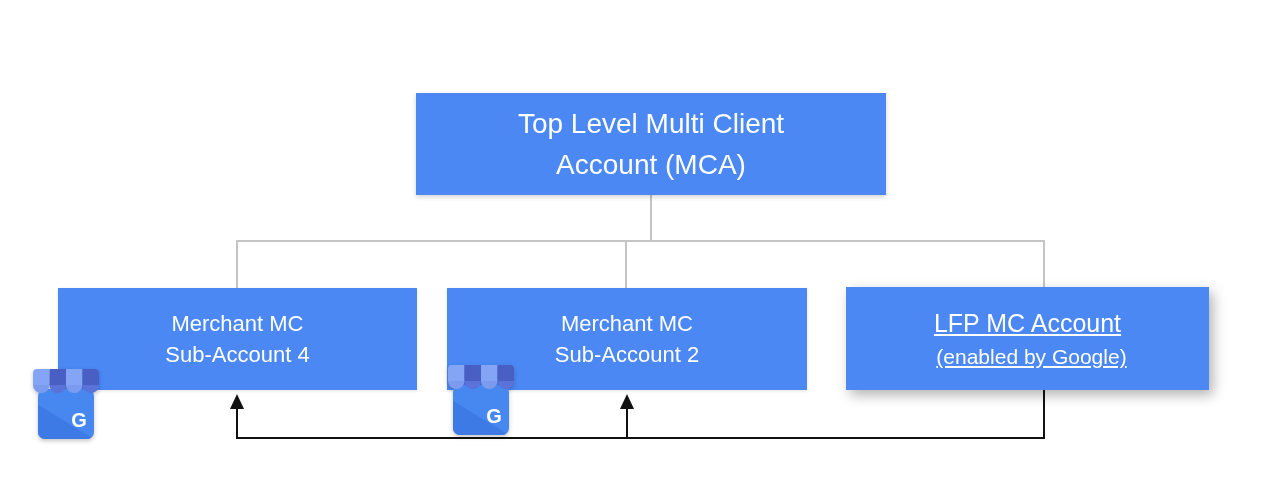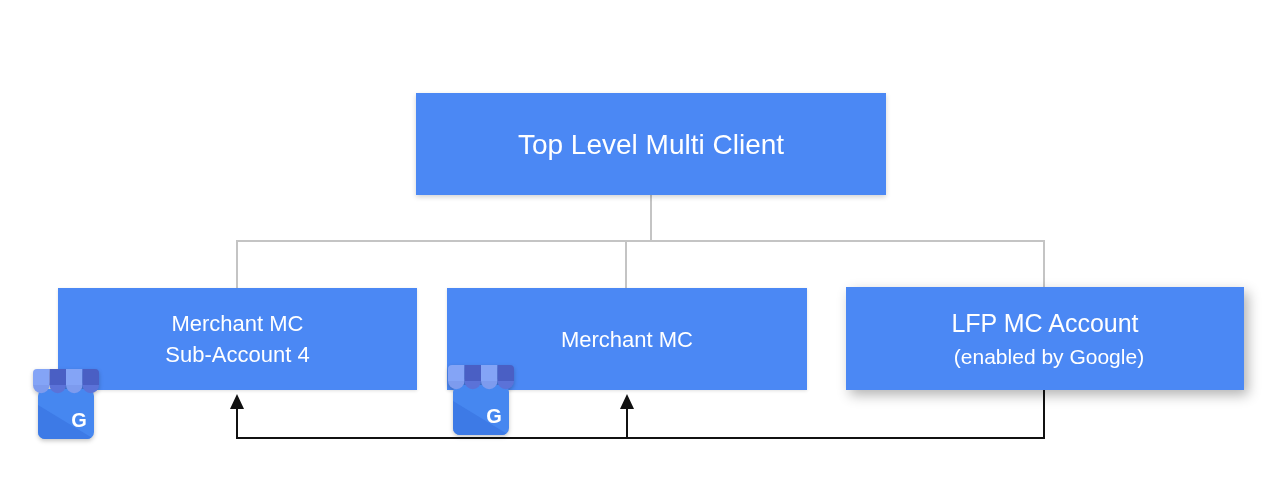--- a/index.html
+++ b/index.html
@@ -5,21 +5,21 @@
   * { margin:0; padding:0; box-sizing:border-box; }
   html,body { background:#fff; font-family:"Liberation Sans", sans-serif; }
   .canvas { position:relative; width:1286px; height:501px; background:var(--canvas-bg,#ffffff); overflow:hidden; }
 
   
   .node { position:absolute; display:flex; flex-direction:column; align-items:center; justify-content:center;
           background:var(--node-fill,#4b88f4); color:var(--node-text,#ffffff); text-align:center; }
   .node-mca  { left:416px; top:93px;  width:470px; height:102px; font-size:28px; line-height:41px; box-shadow:0 2px 5px rgba(0,0,0,.18); }
   .node-sub1 { left:58px;  top:288px; width:359px; height:102px; font-size:22px; line-height:31px; box-shadow:0 1px 3px rgba(0,0,0,.12); }
   .node-sub2 { left:447px; top:288px; width:360px; height:102px; font-size:22px; line-height:31px; box-shadow:0 1px 3px rgba(0,0,0,.12); }
-  .node-lfp  { left:846px; top:287px; width:398px; height:103px; box-shadow:4px 5px 12px rgba(0,0,0,.30); }
+  .node-lfp  { left:846px; top:287px; width:363px; height:103px; box-shadow:4px 5px 12px rgba(0,0,0,.30);text-decoration:underline; }
   .node-lfp .l1 { font-size:25px; line-height:36px; }
   .node-lfp .l2 { font-size:21px; line-height:31px;margin-left:8px; }
 
   
   .line { position:absolute; }
   .line.gray  { background:var(--tree-line,#c4c4c4); }
   .line.black { background:var(--arrow-line,#111111); }
   .line.v { width:2px; }
   .line.h { height:2px; }
 
@@ -50,29 +50,31 @@
 
   <div class="line black v" style="left:1043px;top:390px;height:49px"></div>
   <div class="line black h" style="left:236px;top:437px;width:809px"></div>
   <div class="line black v" style="left:236px;top:408px;height:29px"></div>
   <div class="line black v" style="left:626px;top:408px;height:29px"></div>
   <div class="arrowhead" style="left:230px;top:394px"></div>
   <div class="arrowhead" style="left:620px;top:394px"></div>
 
   <div class="node node-mca">
     <div>Top Level Multi Client</div>
+    <div>Account (MCA)</div>
   </div>
 
   <div class="node node-sub1">
     <div>Merchant MC</div>
     <div>Sub-Account 4</div>
   </div>
 
   <div class="node node-sub2">
     <div>Merchant MC</div>
+    <div>Sub-Account 2</div>
   </div>
 
   <div class="node node-lfp">
     <div class="l1">LFP MC Account</div>
     <div class="l2">(enabled by Google)</div>
   </div>
 
   <div class="gmb-icon" style="left:33px;top:369px">
     <svg width="66" height="72" viewBox="0 0 66 72">
       <defs>

